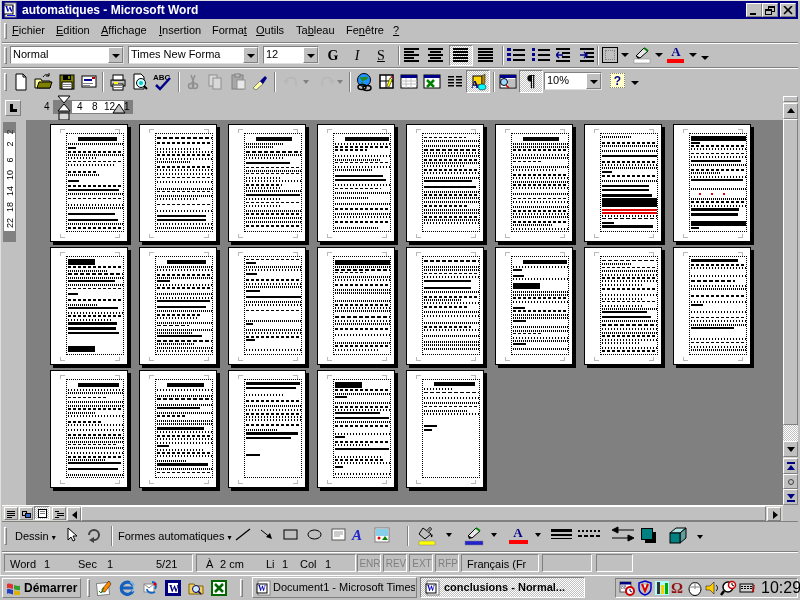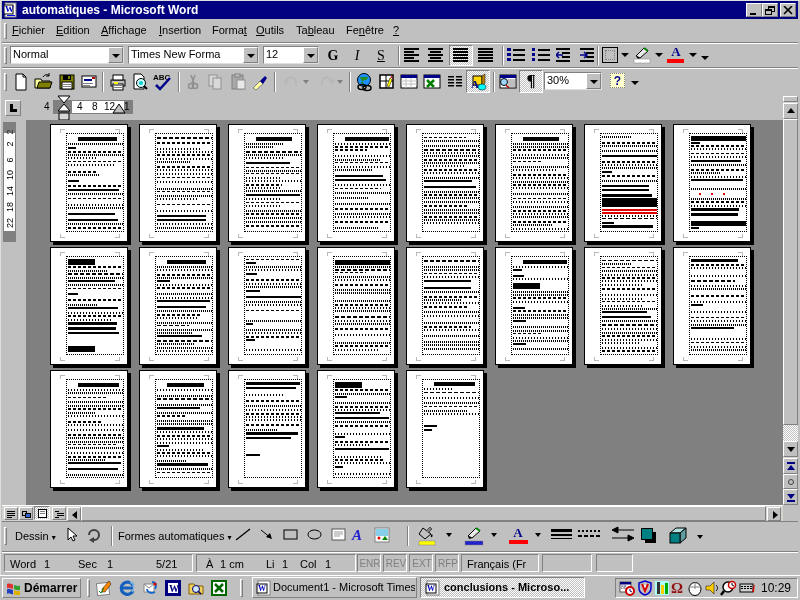--- a/index.html
+++ b/index.html
@@ -281,21 +281,21 @@
     <rect x="2" y="3" width="16" height="3" fill="#00008b"></rect>
     <g stroke="#808080">
       <path d="M10 8 H17 M10 10 H17 M10 12 H17 M10 14 H17"></path>
     </g>
     <circle cx="6" cy="10" r="3.5" fill="#9fd7ff" stroke="#000"></circle>
     <path d="M8 13 L11 16" stroke="#c00000" stroke-width="1.5"></path>
   </svg>
 <div class="prs" style="left:519px;top:70px;width:24px;height:23px;"></div>
 <div style="left:523px;top:71px;width:16px;height:20px;font-size:17px;font-weight:bold;text-align:center;line-height:20px;font-family:'Liberation Serif'">¶</div>
 <div class="fld" style="left:544px;top:72px;width:58px;height:18px;"></div>
-<div style="left:547px;top:74px;width:38px;height:13px;font-size:11px;line-height:13px;background:#fff;border:0">30%</div>
+<div style="left:547px;top:74px;width:38px;height:13px;font-size:11px;line-height:13px;background:#fff;border:0">10%</div>
 <div class="out2" style="left:586px;top:73px;width:15px;height:16px;">
     <div class="ar" style="left:3px;top:6px;border-top-color:#000"></div>
   </div>
 <div style="left:609px;top:72px;width:18px;height:18px;">
     <div style="left:1px;top:1px;width:15px;height:15px;background:#ffffcc;border:1px dotted #808080;font-weight:bold;color:#00008b;font-size:12px;text-align:center;line-height:15px">?</div>
   </div>
 <div style="left:631px;top:81px;width:8px;height:5px;">
     <div class="ar" style="border-left-width:4px;border-right-width:4px"></div>
   </div>
 <div style="left:2px;top:95px;width:796px;height:25px;background:#c0c0c0"></div>
@@ -1080,21 +1080,21 @@
 <div style="left:2px;top:553px;width:796px;height:22px;background:#c0c0c0"></div>
 <div class="in" style="left:4px;top:554px;width:189px;height:18px;">
     <div style="left:5px;top:2px;width:60px;height:14px;line-height:14px;border:0">Word</div>
     <div style="left:39px;top:2px;width:60px;height:14px;line-height:14px;border:0">1</div>
     <div style="left:73px;top:2px;width:60px;height:14px;line-height:14px;border:0">Sec</div>
     <div style="left:102px;top:2px;width:60px;height:14px;line-height:14px;border:0">1</div>
     <div style="left:151px;top:2px;width:60px;height:14px;line-height:14px;border:0">5/21</div>
   </div>
 <div class="in" style="left:196px;top:554px;width:160px;height:18px;">
     <div style="left:9px;top:2px;width:60px;height:14px;line-height:14px;border:0">À</div>
-    <div style="left:23px;top:2px;width:60px;height:14px;line-height:14px;border:0">1 cm</div>
+    <div style="left:23px;top:2px;width:60px;height:14px;line-height:14px;border:0">2 cm</div>
     <div style="left:69px;top:2px;width:60px;height:14px;line-height:14px;border:0">Li</div>
     <div style="left:85px;top:2px;width:60px;height:14px;line-height:14px;border:0">1</div>
     <div style="left:103px;top:2px;width:60px;height:14px;line-height:14px;border:0">Col</div>
     <div style="left:128px;top:2px;width:60px;height:14px;line-height:14px;border:0">1</div>
   </div>
 <div class="in" style="left:357px;top:554px;width:24px;height:18px;">
     <div style="left:0;top:2px;width:24px;height:14px;color:#808080;font-size:10px;text-align:center;line-height:14px">ENR</div>
   </div>
 <div class="in" style="left:383px;top:554px;width:24px;height:18px;">
     <div style="left:0;top:2px;width:24px;height:14px;color:#808080;font-size:10px;text-align:center;line-height:14px">REV</div>
@@ -1160,21 +1160,21 @@
     <rect x="1" y="4" width="10" height="9" fill="#fff" stroke="#000"></rect>
     <text x="2" y="11" font-size="8" font-weight="bold" fill="#0000c0" font-family="Liberation Serif">W</text>
   </svg>
 <div style="left:273px;top:580px;width:142px;height:15px;font-size:11px;line-height:15px;white-space:nowrap;overflow:hidden">Document1 - Microsoft Times</div>
 <div style="left:420px;top:577px;width:165px;height:21px;border:1px solid;border-color:#808080 #fff #fff #808080;background:repeating-conic-gradient(#fff 0 25%,#c0c0c0 0 50%);background-size:2px 2px"></div>
 <svg style="position:absolute;left:425px;top:580px" width="16" height="16">
     <rect x="2" y="1" width="12" height="14" fill="#fff" stroke="#808080"></rect>
     <rect x="1" y="4" width="10" height="9" fill="#fff" stroke="#000"></rect>
     <text x="2" y="11" font-size="8" font-weight="bold" fill="#0000c0" font-family="Liberation Serif">W</text>
   </svg>
-<div style="left:444px;top:580px;width:136px;height:15px;font-size:11px;font-weight:bold;line-height:15px;white-space:nowrap;overflow:hidden">conclusions - Microso...</div>
+<div style="left:444px;top:580px;width:136px;height:15px;font-size:11px;font-weight:bold;line-height:15px;white-space:nowrap;overflow:hidden">conclusions - Normal...</div>
 <div class="in" style="left:615px;top:578px;width:183px;height:20px;"></div>
 <svg style="position:absolute;left:619px;top:580px" width="16" height="16">
     <rect x="1" y="2" width="11" height="10" fill="#fff" stroke="#555"></rect>
     <rect x="1" y="2" width="11" height="2.5" fill="#000080"></rect>
     <text x="2" y="9" font-size="5" fill="#446">88</text>
     <circle cx="11" cy="11" r="4" fill="#fff" stroke="#c00" stroke-width="2"></circle>
     <path d="M11 9 V11 L13 12" stroke="#006" fill="none"></path>
   </svg>
 <svg style="position:absolute;left:637px;top:580px" width="16" height="16">
     <path d="M8 1 L14 3 V8 C14 12 11 14 8 15 C5 14 2 12 2 8 V3 Z" fill="#c0c0c0" stroke="#00c" stroke-width="1.5"></path>
@@ -1209,12 +1209,12 @@
       <rect x="5" y="6" width="2" height="1"></rect>
       <rect x="8" y="6" width="2" height="1"></rect>
       <rect x="11" y="6" width="2" height="1"></rect>
       <rect x="2" y="8" width="2" height="1"></rect>
       <rect x="5" y="8" width="2" height="1"></rect>
       <rect x="8" y="8" width="2" height="1"></rect>
       <rect x="11" y="8" width="2" height="1"></rect>
     </g>
     <text x="13" y="12" font-size="11" font-weight="bold" font-style="italic" fill="#c00" font-family="Liberation Serif">i</text>
   </svg>
-<div style="left:761px;top:581px;width:36px;height:14px;font-size:12px;line-height:14px">10:29</div>
+<div style="left:761px;top:581px;width:36px;height:14px;font-size:16px;line-height:14px">10:29</div>
 </body></html>

